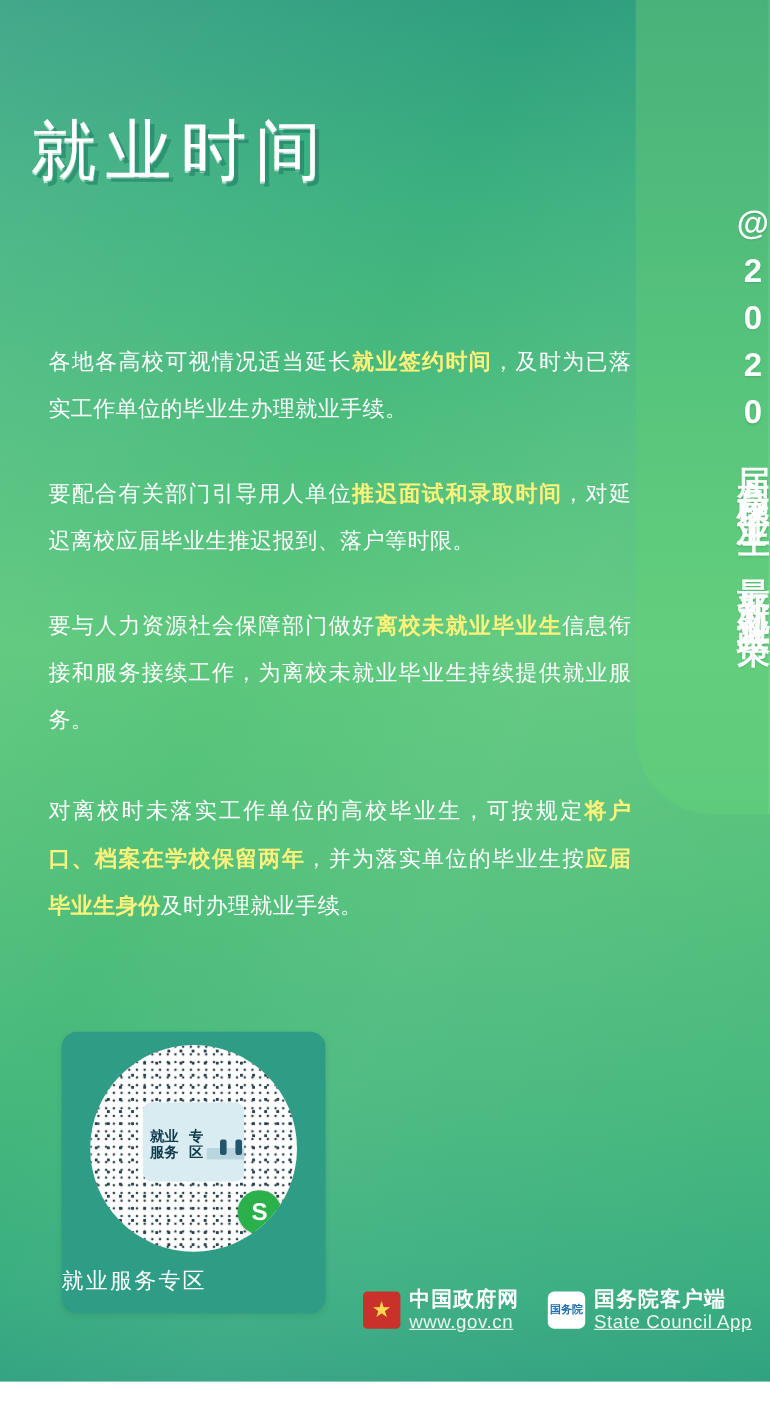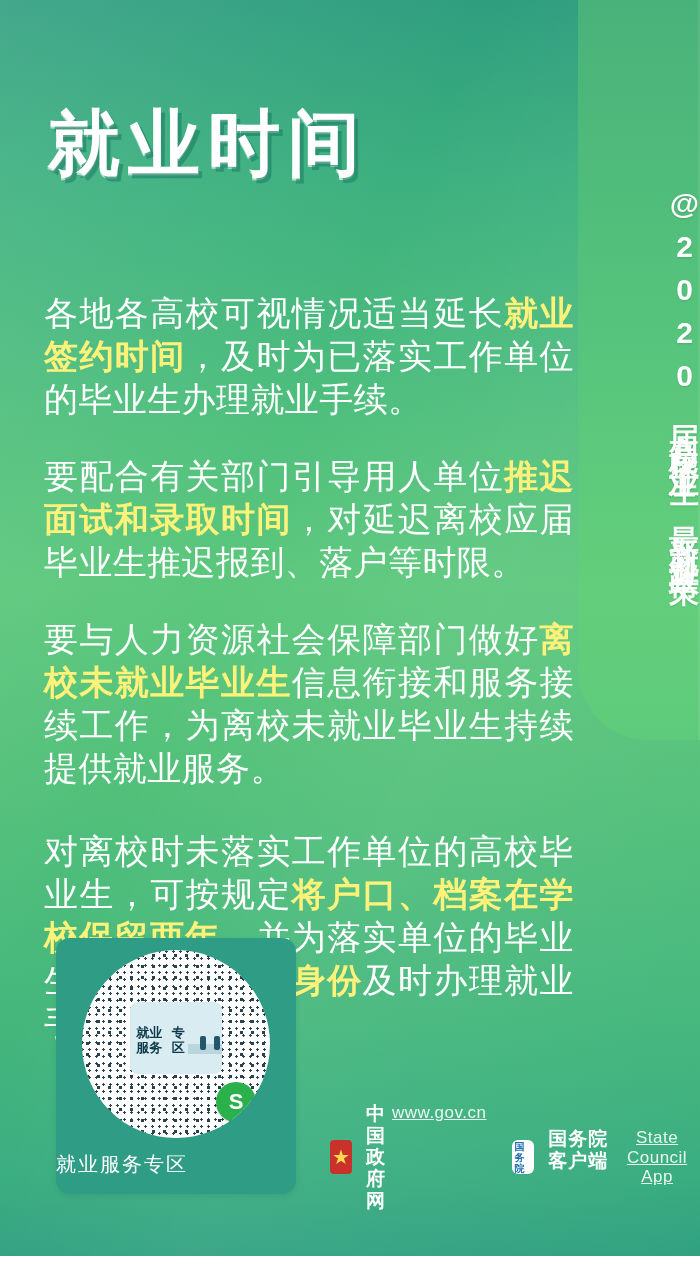--- a/index.html
+++ b/index.html
@@ -51,40 +51,40 @@
     font-size: 30px;
     letter-spacing: 10px;
     line-height: 1.05;
     font-weight: bold;
     text-shadow: 0 1px 2px rgba(0,0,0,0.12);
     white-space: pre;
   }
   
   .headline {
     position: absolute;
-    left: 48px;
+    left: 28px;
     top: 104px;
-    font-size: 72px;
-    font-weight: bold;
+    font-size: 60px;
+    font-weight: normal;
     color: #ffffff;
     letter-spacing: 8px;
     line-height: 1.1;
     text-shadow:
       4px 5px 0 rgba(26,122,96,0.55),
       0 2px 0 rgba(255,255,255,0.6);
     font-family: "DejaVu Sans", "Liberation Sans", sans-serif;
   }
   
   .body-copy {
     position: absolute;
     left: 44px;
-    top: 292px;
+    top: 308px;
     width: 530px;
     color: #ffffff;
-    font-size: 34px;
+    font-size: 20px;
     line-height: 43px;
     letter-spacing: 0.4px;
   }
   .para {
     margin: 0 0 34px 0;
     text-align: justify;
   }
   .para:last-child { margin-bottom: 0; margin-top: 40px; }
   .hl {
     color: #fff27a;
@@ -216,23 +216,22 @@
     position: absolute;
     left: 50%;
     top: 50%;
     transform: translate(-50%, -50%);
     color: #ffd94d;
     font-size: 20px;
     line-height: 1;
   }
   .logo-text {
     display: flex;
-    flex-direction: row;
+    flex-direction: column;
     line-height: 1.15;
-    text-align: center;
   }
   .logo-text .cn {
     color: #ffffff;
     font-size: 19px;
     font-weight: bold;
     letter-spacing: 1px;
   }
   .logo-text .en {
     color: #e9f7ee;
     font-size: 17px;

